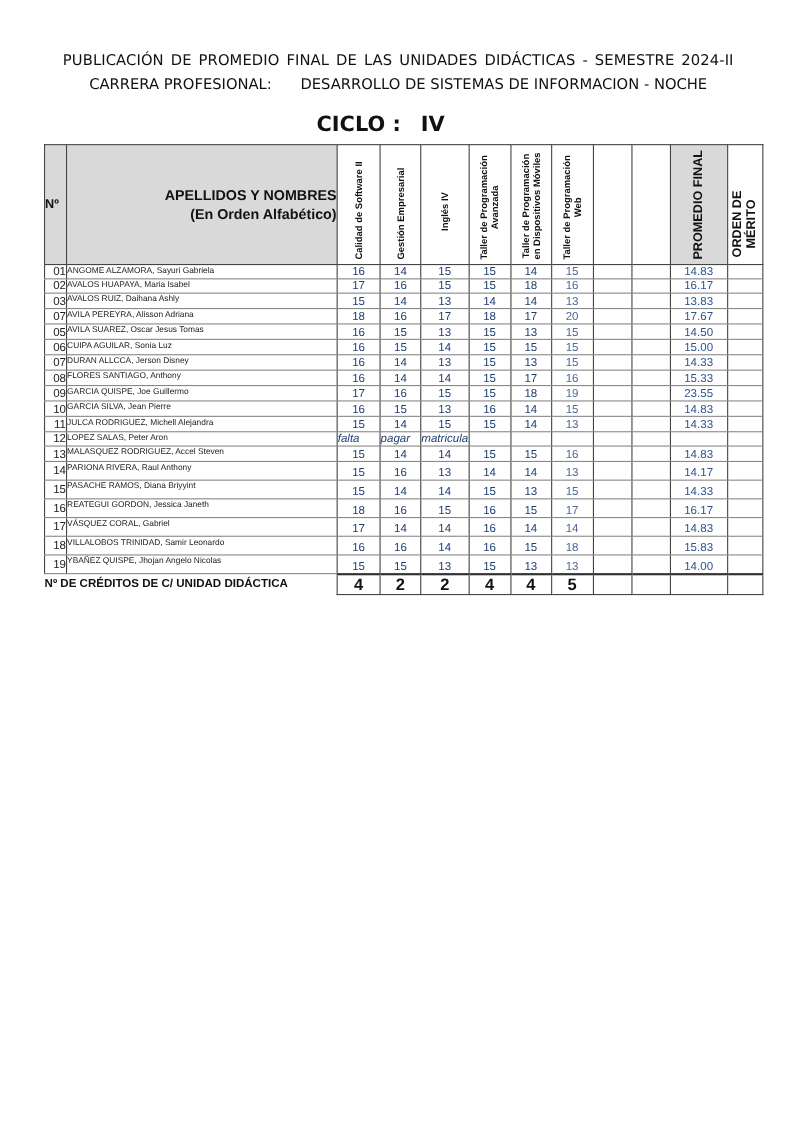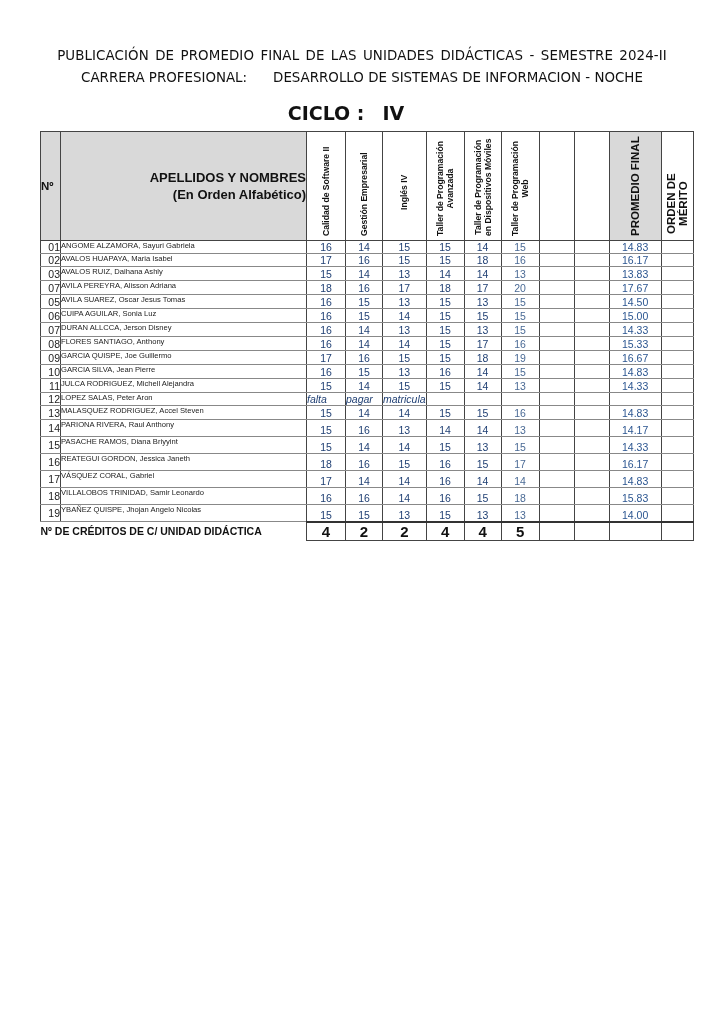--- a/index.html
+++ b/index.html
@@ -236,21 +236,21 @@
         <td class="no">09</td>
         <td class="name">GARCIA QUISPE, Joe Guillermo</td>
         <td class="g">17</td>
         <td class="g">16</td>
         <td class="g">15</td>
         <td class="g">15</td>
         <td class="g">18</td>
         <td class="g web">19</td>
         <td class="g"></td>
         <td class="g"></td>
-        <td class="prom">16.67</td>
+        <td class="prom">23.55</td>
         <td class="g"></td>
       </tr>
       <tr class="row" style="height: 14px;">
         <td class="no">10</td>
         <td class="name">GARCIA SILVA, Jean Pierre</td>
         <td class="g">16</td>
         <td class="g">15</td>
         <td class="g">13</td>
         <td class="g">16</td>
         <td class="g">14</td>

